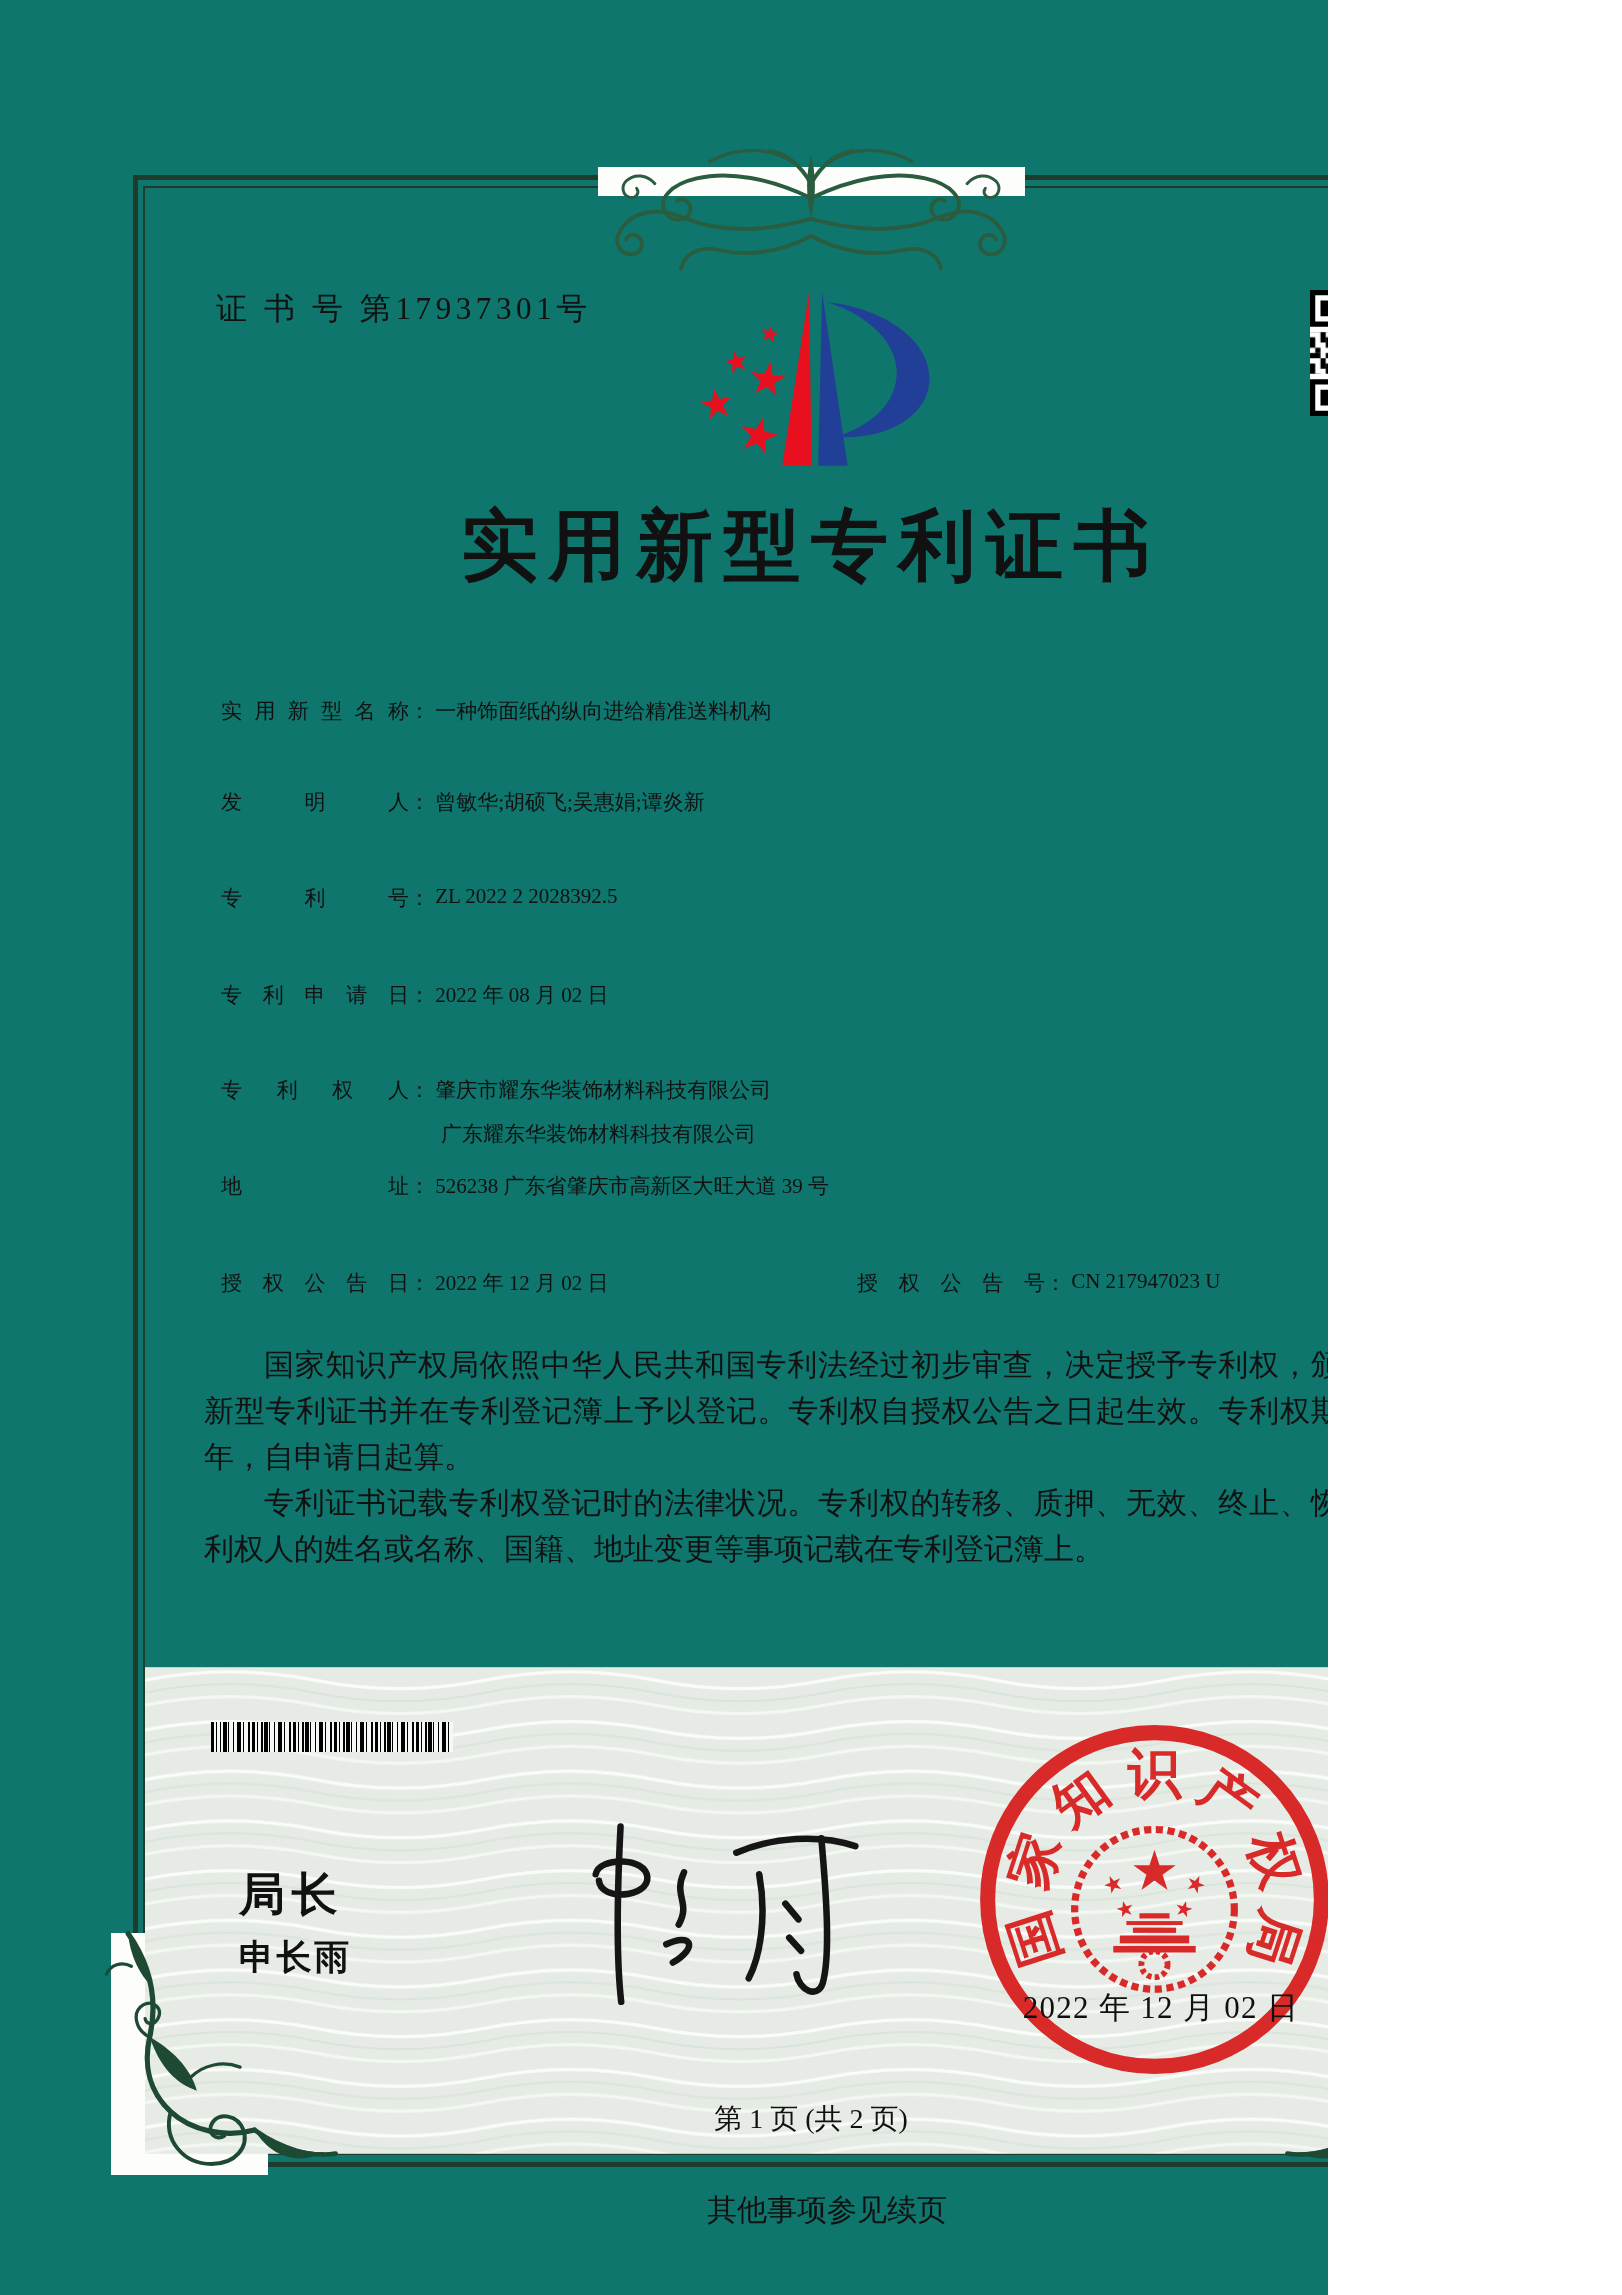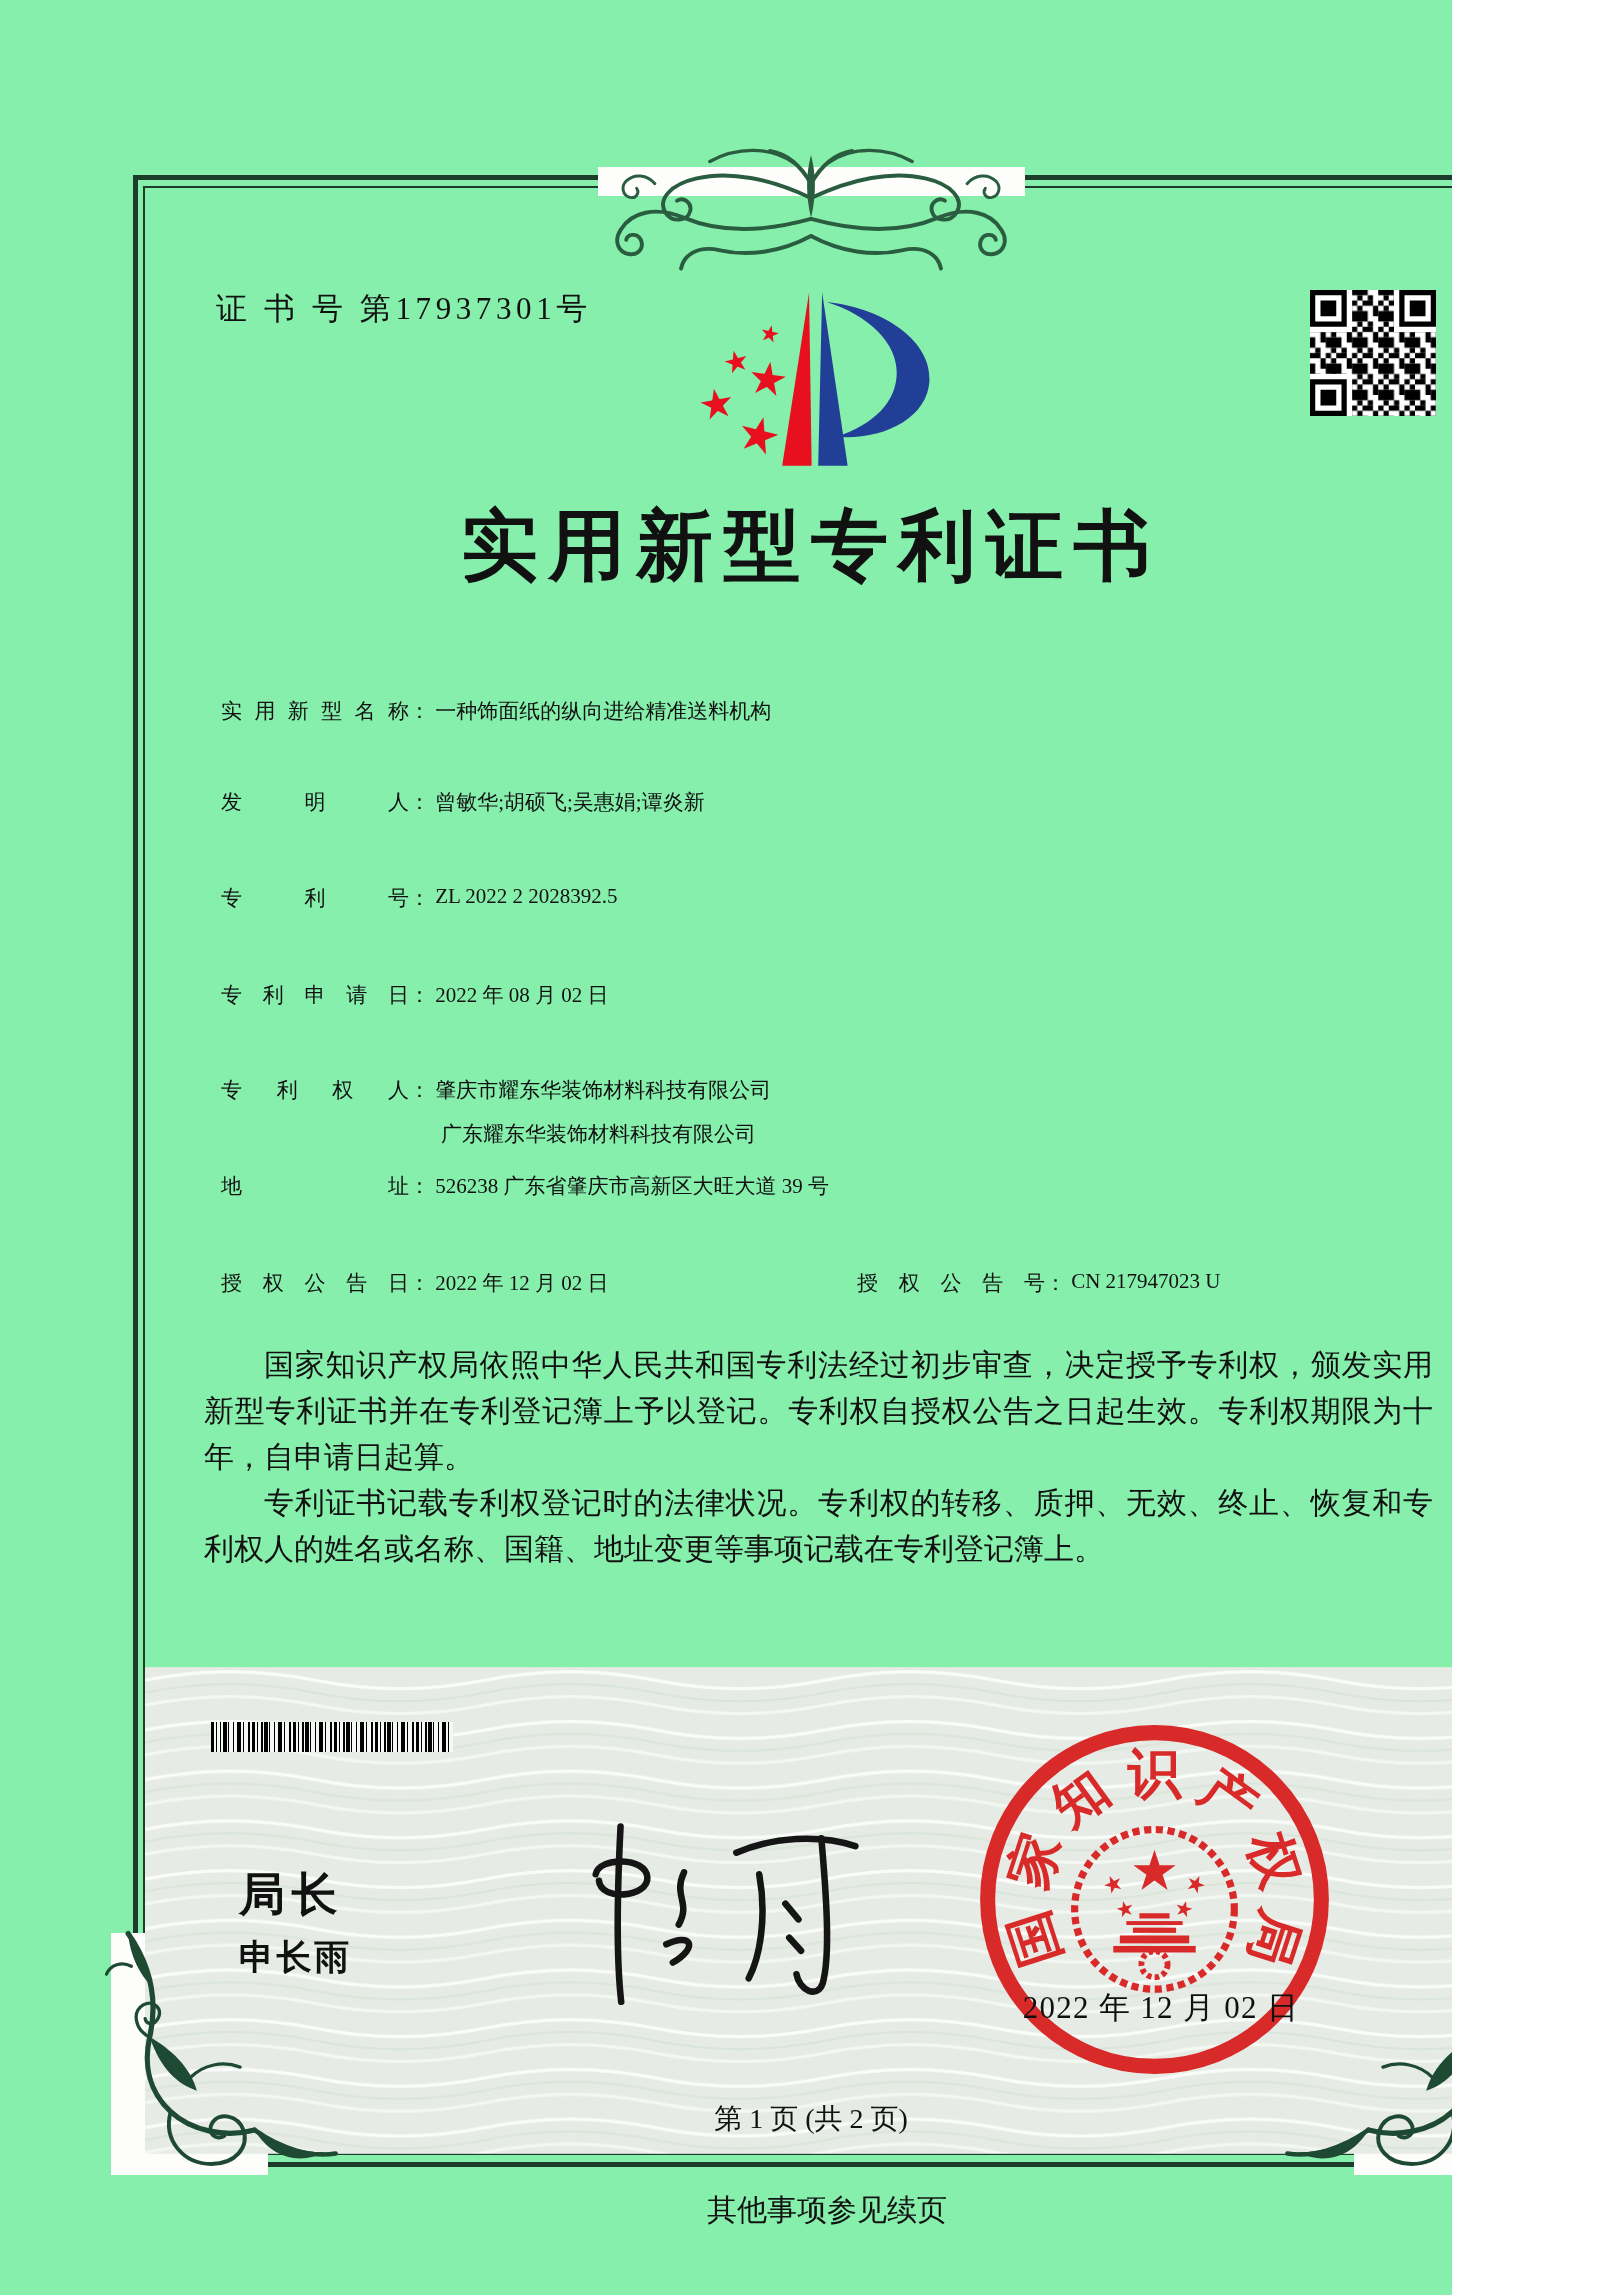--- a/index.html
+++ b/index.html
@@ -1,17 +1,17 @@
 <!DOCTYPE html>
 <html style="font-size:10.5px"><head>
 <meta charset="utf-8">
 <style>
   html,body{margin:0;padding:0;background:#ffffff;}
   .page{
-    position:relative;width:1452px;height:2295px;background:#86efac;overflow:hidden;
+    position:relative;width:1328px;height:2295px;background:#0f766e;overflow:hidden;
     font-family:"Liberation Serif","DejaVu Serif",serif;color:#111;
   }
   .abs{position:absolute;}
   
   .frame-outer{position:absolute;left:133px;top:175px;width:1350px;height:1982px;
     border:5.9px solid #1e3c2b;}
   .frame-inner{position:absolute;left:143px;top:186px;width:1333px;height:1965px;
     border:2px solid #1e3c2b;}
   .mask{position:absolute;background:#fdfdfc;}
   

